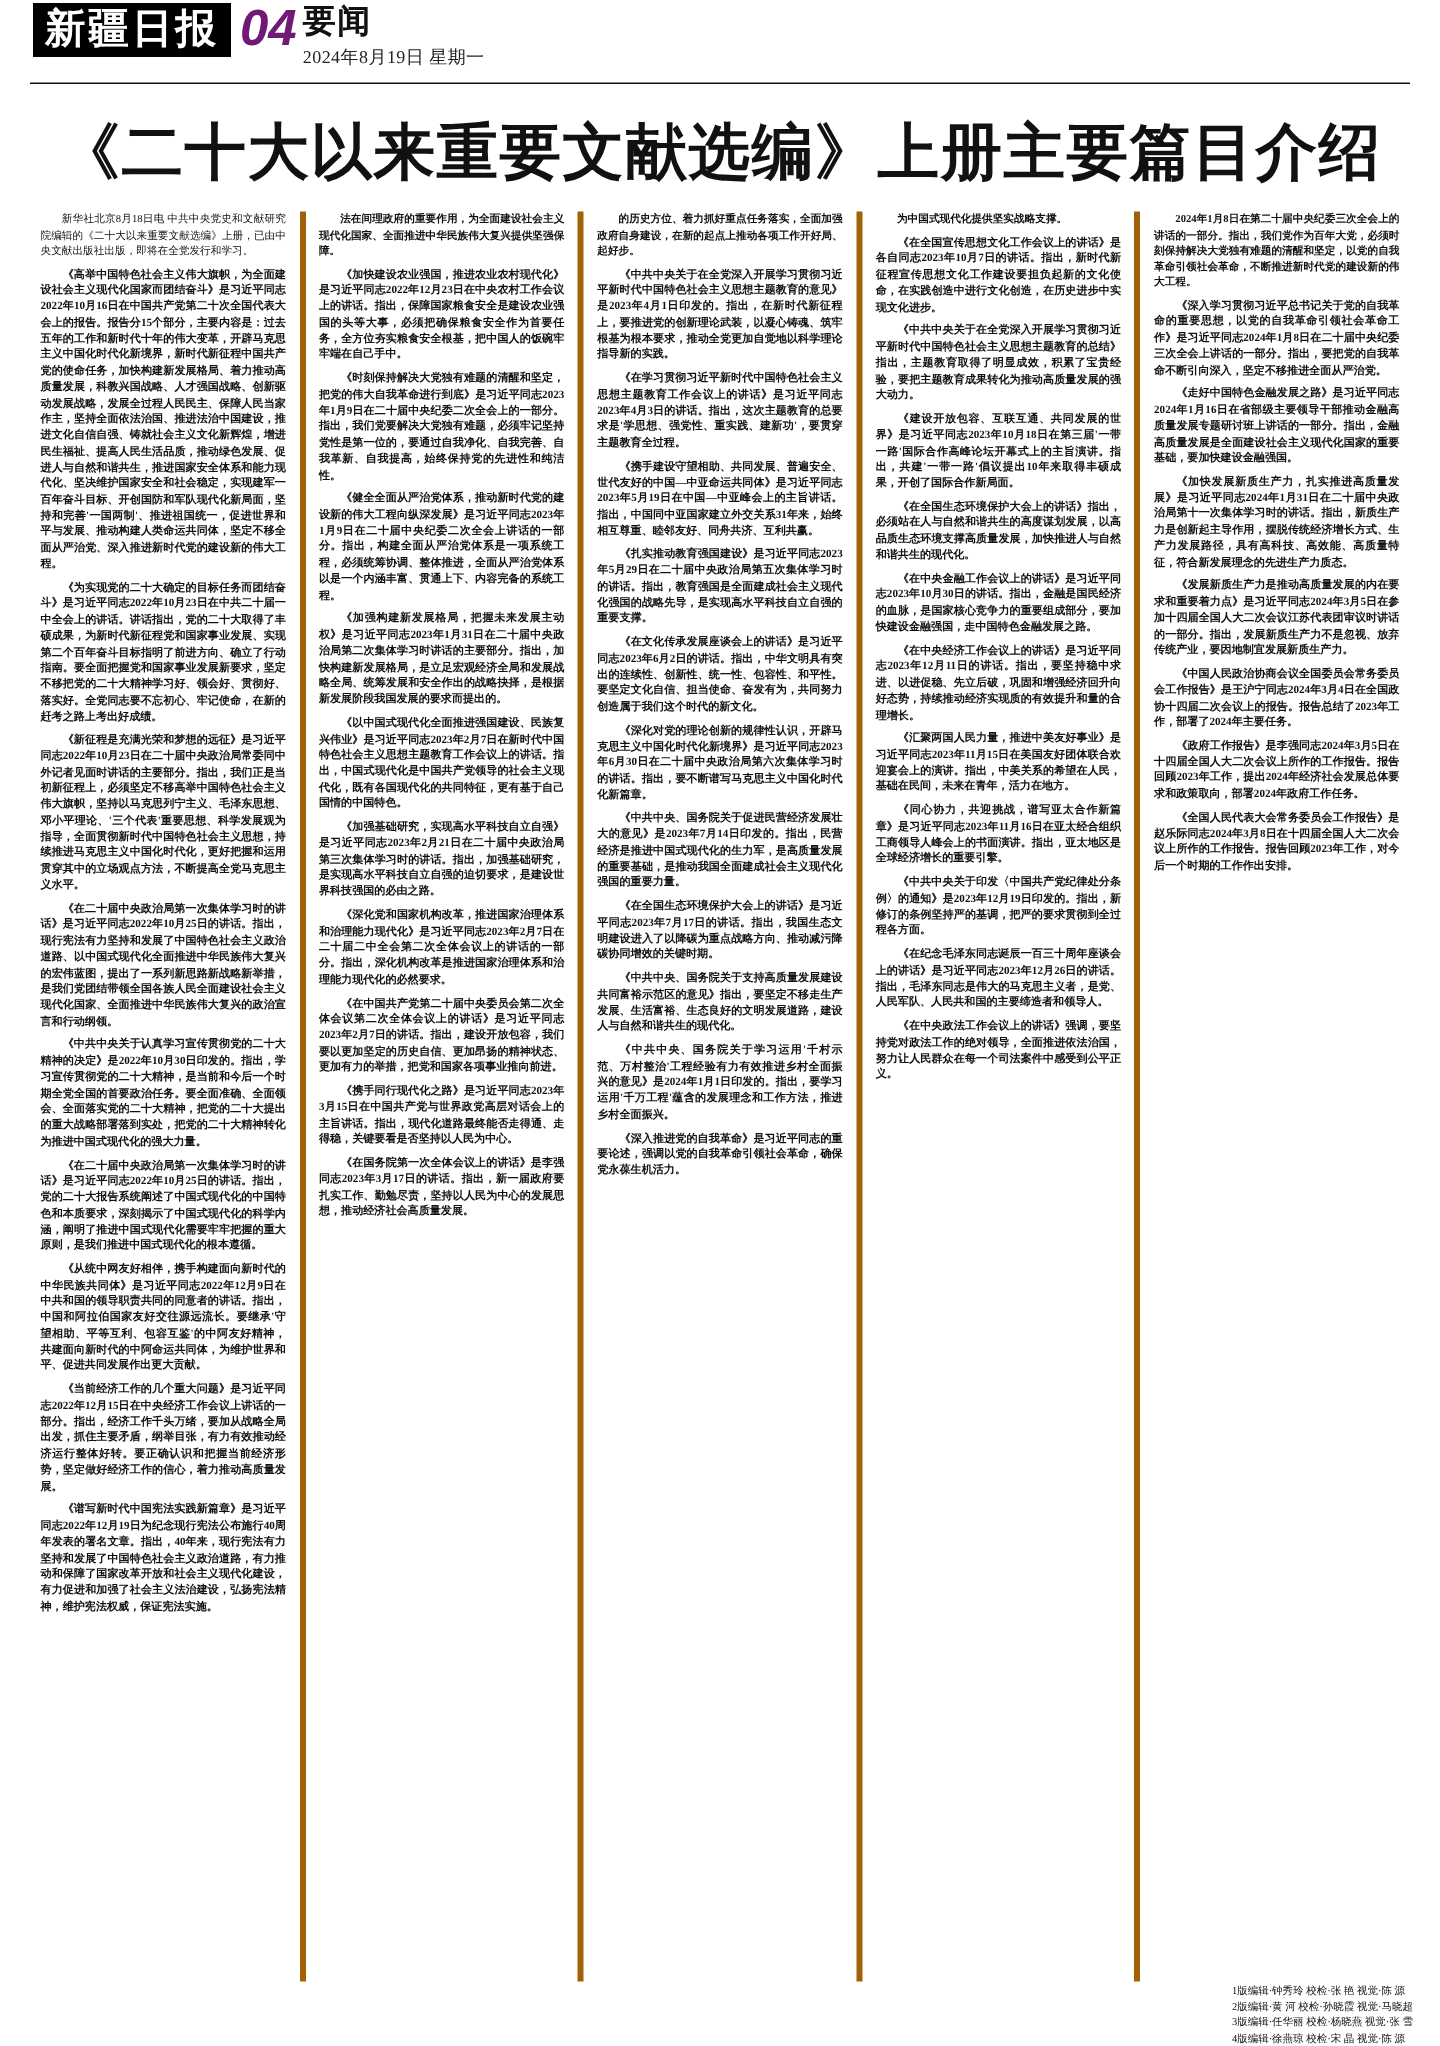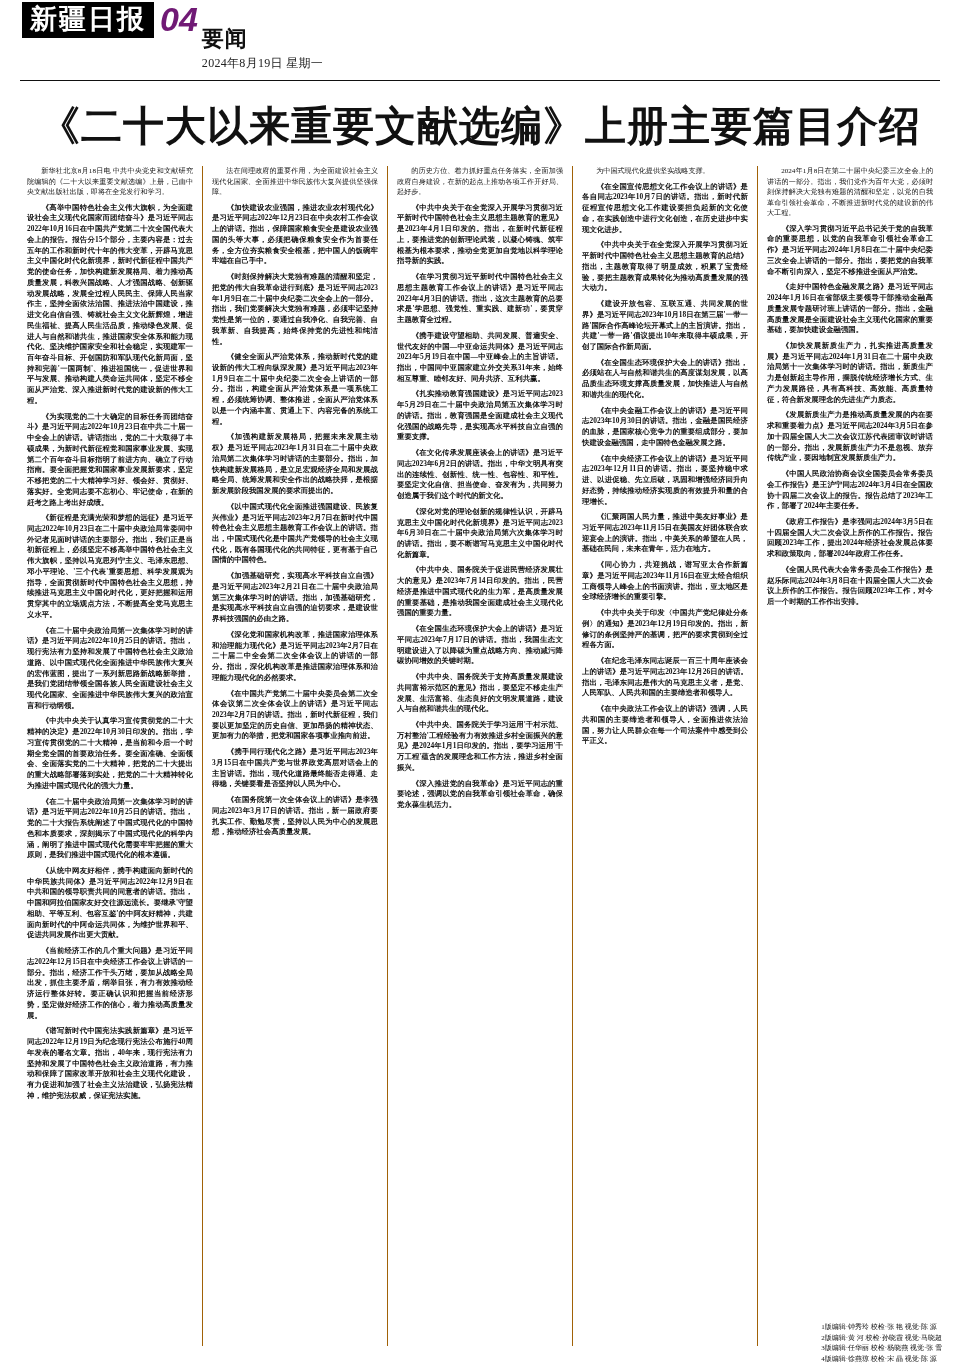--- a/index.html
+++ b/index.html
@@ -52,21 +52,20 @@
     margin-left: 4px;
     display: flex;
     flex-direction: column;
     justify-content: flex-start;
   }
   .section-name {
     font-size: 22px;
     font-weight: bold;
     line-height: 1.05;
     letter-spacing: 1px;
-    margin-top: 25px;
   }
   .issue-date {
     font-size: 12px;
     margin-top: 5px;
     color: #222;
     letter-spacing: 0.3px;
   }
   .rule {
     border: none;
     border-top: 1.5px solid #111;
@@ -89,31 +88,32 @@
     display: flex;
     padding: 0 18px 0 18px;
     box-sizing: border-box;
     gap: 0;
     height: 1180px;
   }
   .col {
     flex: 1 1 0;
     padding: 0 9px;
     box-sizing: border-box;
-    border-right: 1px solid #a16207;
+    border-right: 4px solid #a16207;
     font-size: 7.1px;
     line-height: 1.48;
     text-align: justify;
     overflow: hidden;
   }
   .col:last-child { border-right: none; }
 
   .para {
     margin: 0 0 3px 0;
     text-indent: 2em;
+    font-weight: bold;
   }
   .subhead {
     margin: 5px 0 3px 0;
     font-weight: bold;
     font-size: 7.4px;
     text-indent: 2em;
     line-height: 1.45;
   }
 
   .lead-para {
@@ -165,21 +165,21 @@
       </div>
       <div class="col">
         <p class="para">法在间理政府的重要作用，为全面建设社会主义现代化国家、全面推进中华民族伟大复兴提供坚强保障。</p>
         <p class="subhead">《加快建设农业强国，推进农业农村现代化》是习近平同志2022年12月23日在中央农村工作会议上的讲话。指出，保障国家粮食安全是建设农业强国的头等大事，必须把确保粮食安全作为首要任务，全方位夯实粮食安全根基，把中国人的饭碗牢牢端在自己手中。</p>
         <p class="subhead">《时刻保持解决大党独有难题的清醒和坚定，把党的伟大自我革命进行到底》是习近平同志2023年1月9日在二十届中央纪委二次全会上的一部分。指出，我们党要解决大党独有难题，必须牢记坚持党性是第一位的，要通过自我净化、自我完善、自我革新、自我提高，始终保持党的先进性和纯洁性。</p>
         <p class="subhead">《健全全面从严治党体系，推动新时代党的建设新的伟大工程向纵深发展》是习近平同志2023年1月9日在二十届中央纪委二次全会上讲话的一部分。指出，构建全面从严治党体系是一项系统工程，必须统筹协调、整体推进，全面从严治党体系以是一个内涵丰富、贯通上下、内容完备的系统工程。</p>
         <p class="subhead">《加强构建新发展格局，把握未来发展主动权》是习近平同志2023年1月31日在二十届中央政治局第二次集体学习时讲话的主要部分。指出，加快构建新发展格局，是立足宏观经济全局和发展战略全局、统筹发展和安全作出的战略抉择，是根据新发展阶段我国发展的要求而提出的。</p>
         <p class="subhead">《以中国式现代化全面推进强国建设、民族复兴伟业》是习近平同志2023年2月7日在新时代中国特色社会主义思想主题教育工作会议上的讲话。指出，中国式现代化是中国共产党领导的社会主义现代化，既有各国现代化的共同特征，更有基于自己国情的中国特色。</p>
         <p class="subhead">《加强基础研究，实现高水平科技自立自强》是习近平同志2023年2月21日在二十届中央政治局第三次集体学习时的讲话。指出，加强基础研究，是实现高水平科技自立自强的迫切要求，是建设世界科技强国的必由之路。</p>
         <p class="subhead">《深化党和国家机构改革，推进国家治理体系和治理能力现代化》是习近平同志2023年2月7日在二十届二中全会第二次全体会议上的讲话的一部分。指出，深化机构改革是推进国家治理体系和治理能力现代化的必然要求。</p>
-        <p class="subhead">《在中国共产党第二十届中央委员会第二次全体会议第二次全体会议上的讲话》是习近平同志2023年2月7日的讲话。指出，新时代新征程，我们要以更加坚定的历史自信、更加昂扬的精神状态、更加有力的举措，把党和国家各项事业推向前进。</p>
+        <p class="subhead">《在中国共产党第二十届中央委员会第二次全体会议第二次全体会议上的讲话》是习近平同志2023年2月7日的讲话。指出，建设开放包容，我们要以更加坚定的历史自信、更加昂扬的精神状态、更加有力的举措，把党和国家各项事业推向前进。</p>
         <p class="subhead">《携手同行现代化之路》是习近平同志2023年3月15日在中国共产党与世界政党高层对话会上的主旨讲话。指出，现代化道路最终能否走得通、走得稳，关键要看是否坚持以人民为中心。</p>
         <p class="subhead">《在国务院第一次全体会议上的讲话》是李强同志2023年3月17日的讲话。指出，新一届政府要扎实工作、勤勉尽责，坚持以人民为中心的发展思想，推动经济社会高质量发展。</p>
       </div>
       <div class="col">
         <p class="para">的历史方位、着力抓好重点任务落实，全面加强政府自身建设，在新的起点上推动各项工作开好局、起好步。</p>
         <p class="subhead">《中共中央关于在全党深入开展学习贯彻习近平新时代中国特色社会主义思想主题教育的意见》是2023年4月1日印发的。指出，在新时代新征程上，要推进党的创新理论武装，以凝心铸魂、筑牢根基为根本要求，推动全党更加自觉地以科学理论指导新的实践。</p>
         <p class="subhead">《在学习贯彻习近平新时代中国特色社会主义思想主题教育工作会议上的讲话》是习近平同志2023年4月3日的讲话。指出，这次主题教育的总要求是'学思想、强党性、重实践、建新功'，要贯穿主题教育全过程。</p>
         <p class="subhead">《携手建设守望相助、共同发展、普遍安全、世代友好的中国—中亚命运共同体》是习近平同志2023年5月19日在中国—中亚峰会上的主旨讲话。指出，中国同中亚国家建立外交关系31年来，始终相互尊重、睦邻友好、同舟共济、互利共赢。</p>
         <p class="subhead">《扎实推动教育强国建设》是习近平同志2023年5月29日在二十届中央政治局第五次集体学习时的讲话。指出，教育强国是全面建成社会主义现代化强国的战略先导，是实现高水平科技自立自强的重要支撑。</p>
         <p class="subhead">《在文化传承发展座谈会上的讲话》是习近平同志2023年6月2日的讲话。指出，中华文明具有突出的连续性、创新性、统一性、包容性、和平性。要坚定文化自信、担当使命、奋发有为，共同努力创造属于我们这个时代的新文化。</p>
@@ -195,21 +195,21 @@
         <p class="subhead">《在全国宣传思想文化工作会议上的讲话》是各自同志2023年10月7日的讲话。指出，新时代新征程宣传思想文化工作建设要担负起新的文化使命，在实践创造中进行文化创造，在历史进步中实现文化进步。</p>
         <p class="subhead">《中共中央关于在全党深入开展学习贯彻习近平新时代中国特色社会主义思想主题教育的总结》指出，主题教育取得了明显成效，积累了宝贵经验，要把主题教育成果转化为推动高质量发展的强大动力。</p>
         <p class="subhead">《建设开放包容、互联互通、共同发展的世界》是习近平同志2023年10月18日在第三届'一带一路'国际合作高峰论坛开幕式上的主旨演讲。指出，共建'一带一路'倡议提出10年来取得丰硕成果，开创了国际合作新局面。</p>
         <p class="subhead">《在全国生态环境保护大会上的讲话》指出，必须站在人与自然和谐共生的高度谋划发展，以高品质生态环境支撑高质量发展，加快推进人与自然和谐共生的现代化。</p>
         <p class="subhead">《在中央金融工作会议上的讲话》是习近平同志2023年10月30日的讲话。指出，金融是国民经济的血脉，是国家核心竞争力的重要组成部分，要加快建设金融强国，走中国特色金融发展之路。</p>
         <p class="subhead">《在中央经济工作会议上的讲话》是习近平同志2023年12月11日的讲话。指出，要坚持稳中求进、以进促稳、先立后破，巩固和增强经济回升向好态势，持续推动经济实现质的有效提升和量的合理增长。</p>
         <p class="subhead">《汇聚两国人民力量，推进中美友好事业》是习近平同志2023年11月15日在美国友好团体联合欢迎宴会上的演讲。指出，中美关系的希望在人民，基础在民间，未来在青年，活力在地方。</p>
         <p class="subhead">《同心协力，共迎挑战，谱写亚太合作新篇章》是习近平同志2023年11月16日在亚太经合组织工商领导人峰会上的书面演讲。指出，亚太地区是全球经济增长的重要引擎。</p>
         <p class="subhead">《中共中央关于印发〈中国共产党纪律处分条例〉的通知》是2023年12月19日印发的。指出，新修订的条例坚持严的基调，把严的要求贯彻到全过程各方面。</p>
         <p class="subhead">《在纪念毛泽东同志诞辰一百三十周年座谈会上的讲话》是习近平同志2023年12月26日的讲话。指出，毛泽东同志是伟大的马克思主义者，是党、人民军队、人民共和国的主要缔造者和领导人。</p>
-        <p class="subhead">《在中央政法工作会议上的讲话》强调，人民共和国的主要缔造者和领导人，全面推进依法治国，努力让人民群众在每一个司法案件中感受到公平正义。</p>
+        <p class="subhead">《在中央政法工作会议上的讲话》强调，要坚持党对政法工作的绝对领导，全面推进依法治国，努力让人民群众在每一个司法案件中感受到公平正义。</p>
       </div>
       <div class="col">
         <p class="para">2024年1月8日在第二十届中央纪委三次全会上的讲话的一部分。指出，我们党作为百年大党，必须时刻保持解决大党独有难题的清醒和坚定，以党的自我革命引领社会革命，不断推进新时代党的建设新的伟大工程。</p>
         <p class="subhead">《深入学习贯彻习近平总书记关于党的自我革命的重要思想，以党的自我革命引领社会革命工作》是习近平同志2024年1月8日在二十届中央纪委三次全会上讲话的一部分。指出，要把党的自我革命不断引向深入，坚定不移推进全面从严治党。</p>
         <p class="subhead">《走好中国特色金融发展之路》是习近平同志2024年1月16日在省部级主要领导干部推动金融高质量发展专题研讨班上讲话的一部分。指出，金融高质量发展是全面建设社会主义现代化国家的重要基础，要加快建设金融强国。</p>
         <p class="subhead">《加快发展新质生产力，扎实推进高质量发展》是习近平同志2024年1月31日在二十届中央政治局第十一次集体学习时的讲话。指出，新质生产力是创新起主导作用，摆脱传统经济增长方式、生产力发展路径，具有高科技、高效能、高质量特征，符合新发展理念的先进生产力质态。</p>
         <p class="subhead">《发展新质生产力是推动高质量发展的内在要求和重要着力点》是习近平同志2024年3月5日在参加十四届全国人大二次会议江苏代表团审议时讲话的一部分。指出，发展新质生产力不是忽视、放弃传统产业，要因地制宜发展新质生产力。</p>
         <p class="subhead">《中国人民政治协商会议全国委员会常务委员会工作报告》是王沪宁同志2024年3月4日在全国政协十四届二次会议上的报告。报告总结了2023年工作，部署了2024年主要任务。</p>
         <p class="subhead">《政府工作报告》是李强同志2024年3月5日在十四届全国人大二次会议上所作的工作报告。报告回顾2023年工作，提出2024年经济社会发展总体要求和政策取向，部署2024年政府工作任务。</p>
         <p class="subhead">《全国人民代表大会常务委员会工作报告》是赵乐际同志2024年3月8日在十四届全国人大二次会议上所作的工作报告。报告回顾2023年工作，对今后一个时期的工作作出安排。</p>

